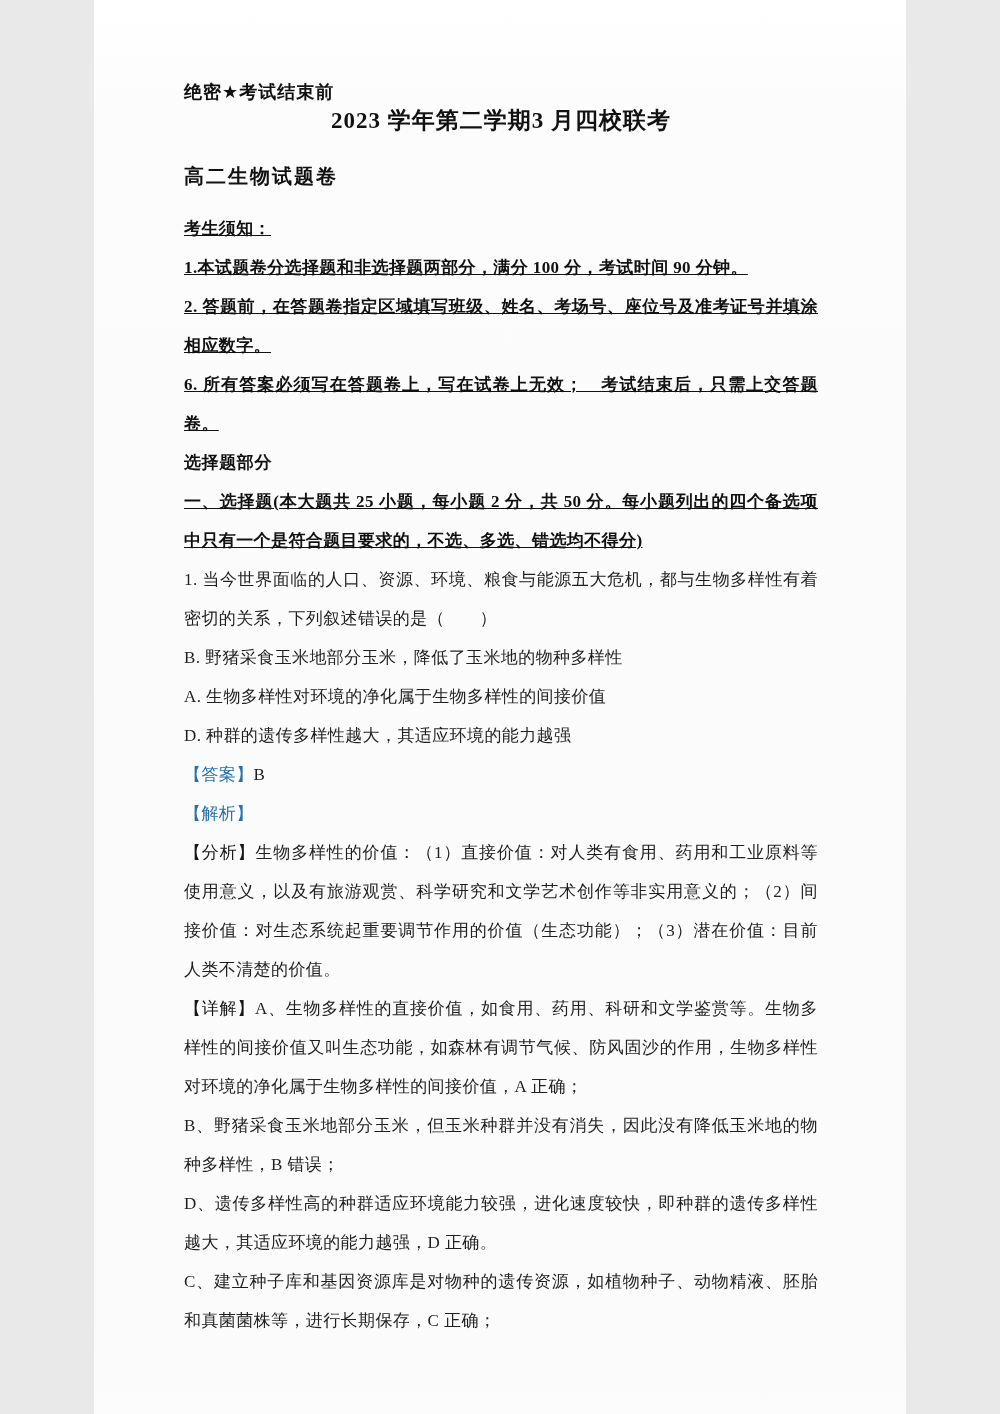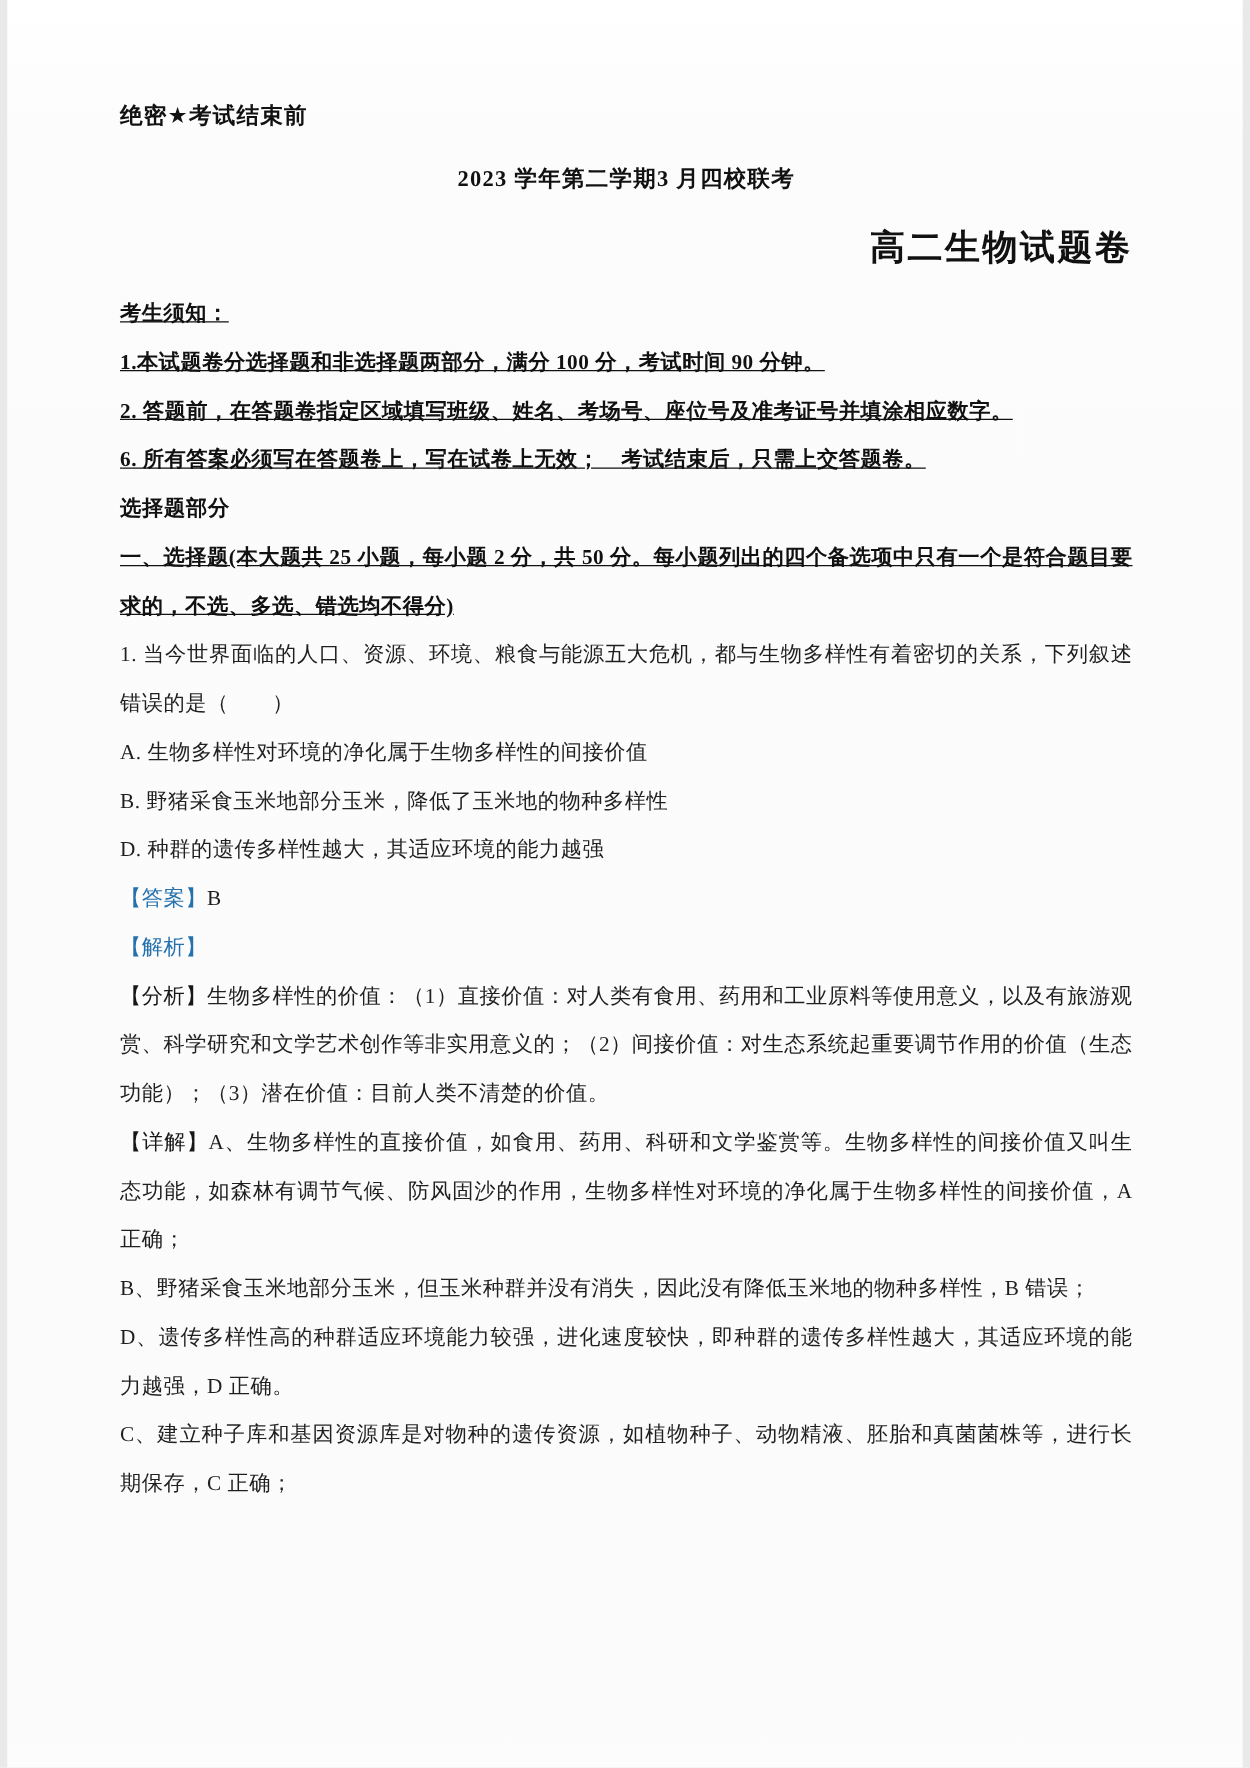--- a/index.html
+++ b/index.html
@@ -4,51 +4,50 @@
 <style>
   :root{
     --accent:#2471ae;
     --text:#1f1f1f;
     --bg:#fdfdfd;
   }
   *{margin:0;padding:0;box-sizing:border-box;}
   html,body{background:#e9e9e9;}
   .page{
     position:relative;
-    width:988px;
+    width:812px;
     height:1414px;
     margin:0 auto;
     background:var(--bg);
     background-image:linear-gradient(180deg,#ffffff 0%,#fcfcfc 8%,#fbfbfb 92%,#fcfcfc 100%);
     color:var(--text);
     font-family:"Liberation Serif","DejaVu Serif",serif;
     padding:80px 88px 0 90px;
     overflow:hidden;
   }
   .classification{
     font-family:"Liberation Sans","DejaVu Sans",sans-serif;
     font-weight:bold;
     font-size:18px;
     line-height:25px;
     color:#111;
     letter-spacing:1px;
   }
   .exam-title{
-    margin-top:22px;
     text-align:center;
-    font-size:18px;
+    font-size:23px;
     line-height:32px;
     font-weight:bold;
     color:#111;
     letter-spacing:1px;
   }
   .paper-title{
     margin-top:24px;
-    text-align:right;
-    font-size:28px;
+    text-align:left;
+    font-size:20px;
     line-height:31px;
     font-weight:bold;
     color:#111;
     letter-spacing:2px;
   }
   .doc-body{
     margin-top:17px;
     font-size:17px;
     line-height:39px;
     text-align:justify;
@@ -95,23 +94,23 @@
     <p class="b">2. 答题前，在答题卷指定区域填写班级、姓名、考场号、座位号及准考证号并填涂相应数字。</p>
 
     <p class="b">6. 所有答案必须写在答题卷上，写在试卷上无效；　考试结束后，只需上交答题卷。</p>
 
     <p class="heiti">选择题部分</p>
 
     <p class="b">一、选择题(本大题共 25 小题，每小题 2 分，共 50 分。每小题列出的四个备选项中只有一个是符合题目要求的，不选、多选、错选均不得分)</p>
 
     <p>1.  当今世界面临的人口、资源、环境、粮食与能源五大危机，都与生物多样性有着密切的关系，下列叙述错误的是（　　）</p>
 
+    <p>B.  野猪采食玉米地部分玉米，降低了玉米地的物种多样性</p>
+
     <p>A.  生物多样性对环境的净化属于生物多样性的间接价值</p>
-
-    <p>B.  野猪采食玉米地部分玉米，降低了玉米地的物种多样性</p>
 
 
     <p>D.  种群的遗传多样性越大，其适应环境的能力越强</p>
 
     <p><span class="blue">【答案】</span><span>B</span></p>
 
     <p><span class="blue">【解析】</span></p>
 
     <p><span class="tag">【分析】</span><span>生物多样性的价值：（1）直接价值：对人类有食用、药用和工业原料等使用意义，以及有旅游观赏、科学研究和文学艺术创作等非实用意义的；（2）间接价值：对生态系统起重要调节作用的价值（生态功能）；（3）潜在价值：目前人类不清楚的价值。</span></p>
 

